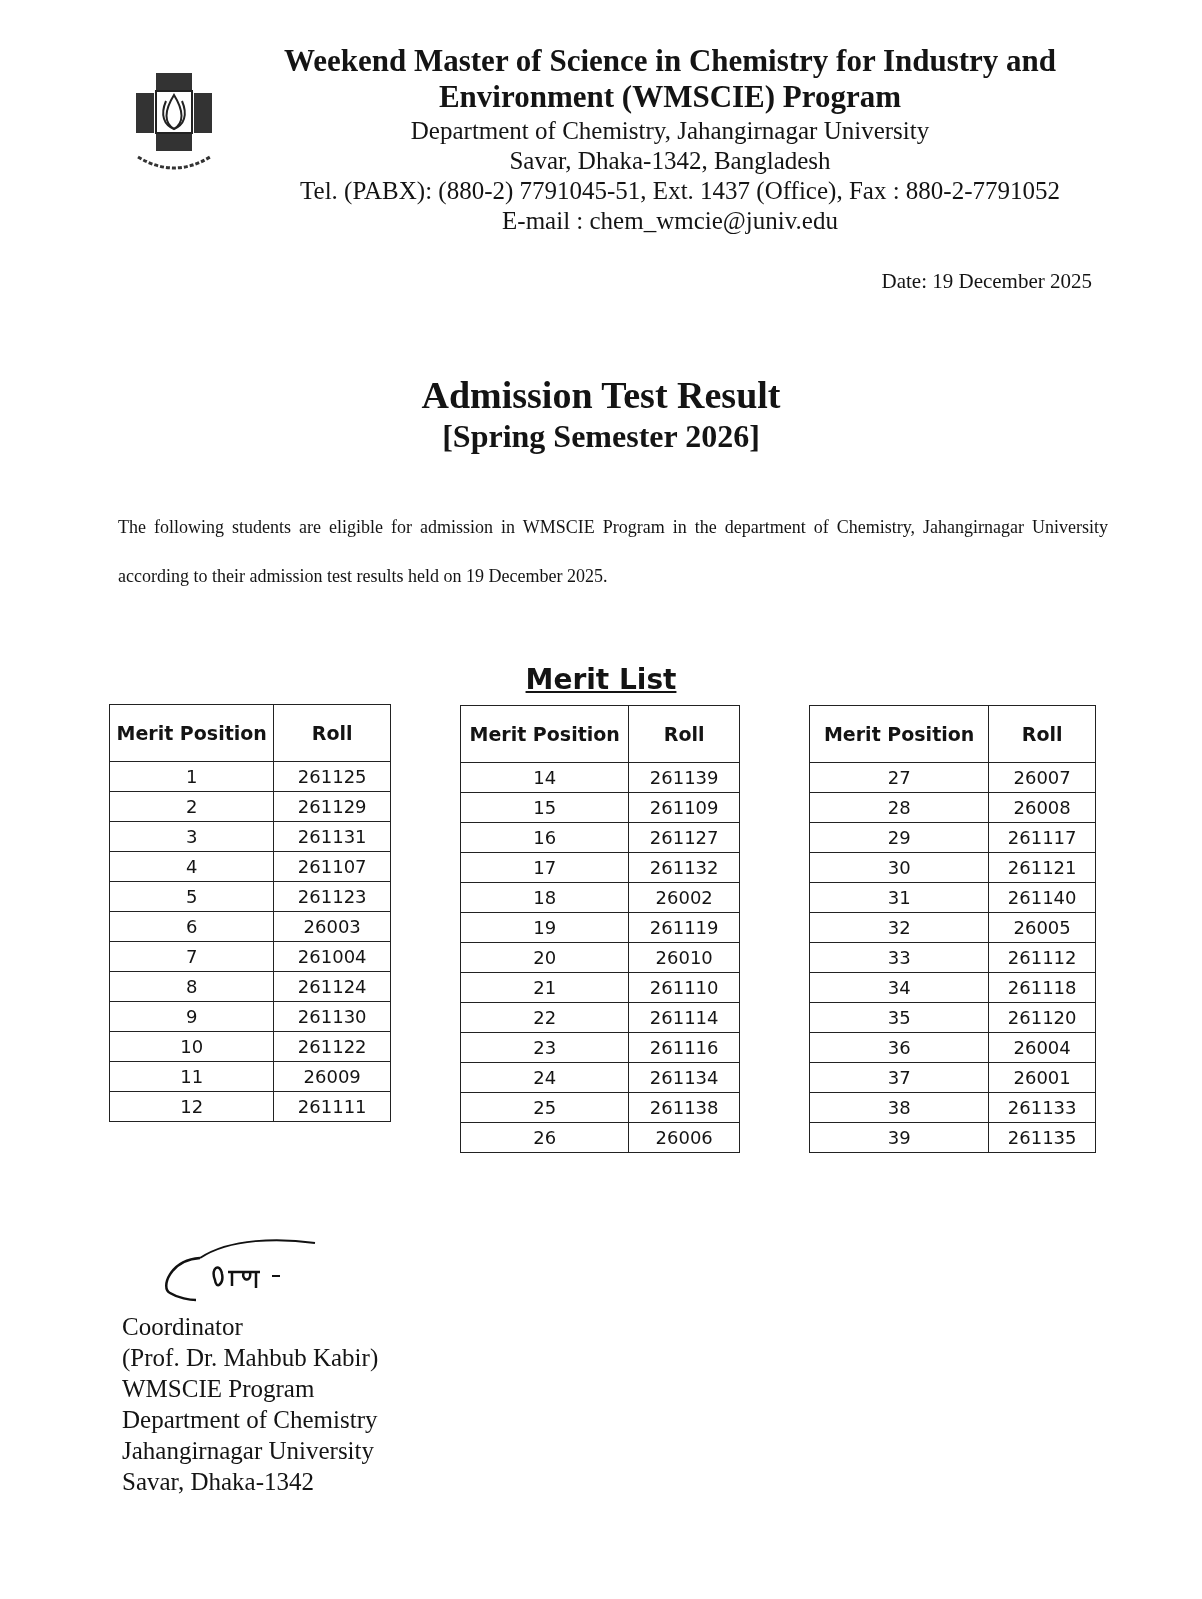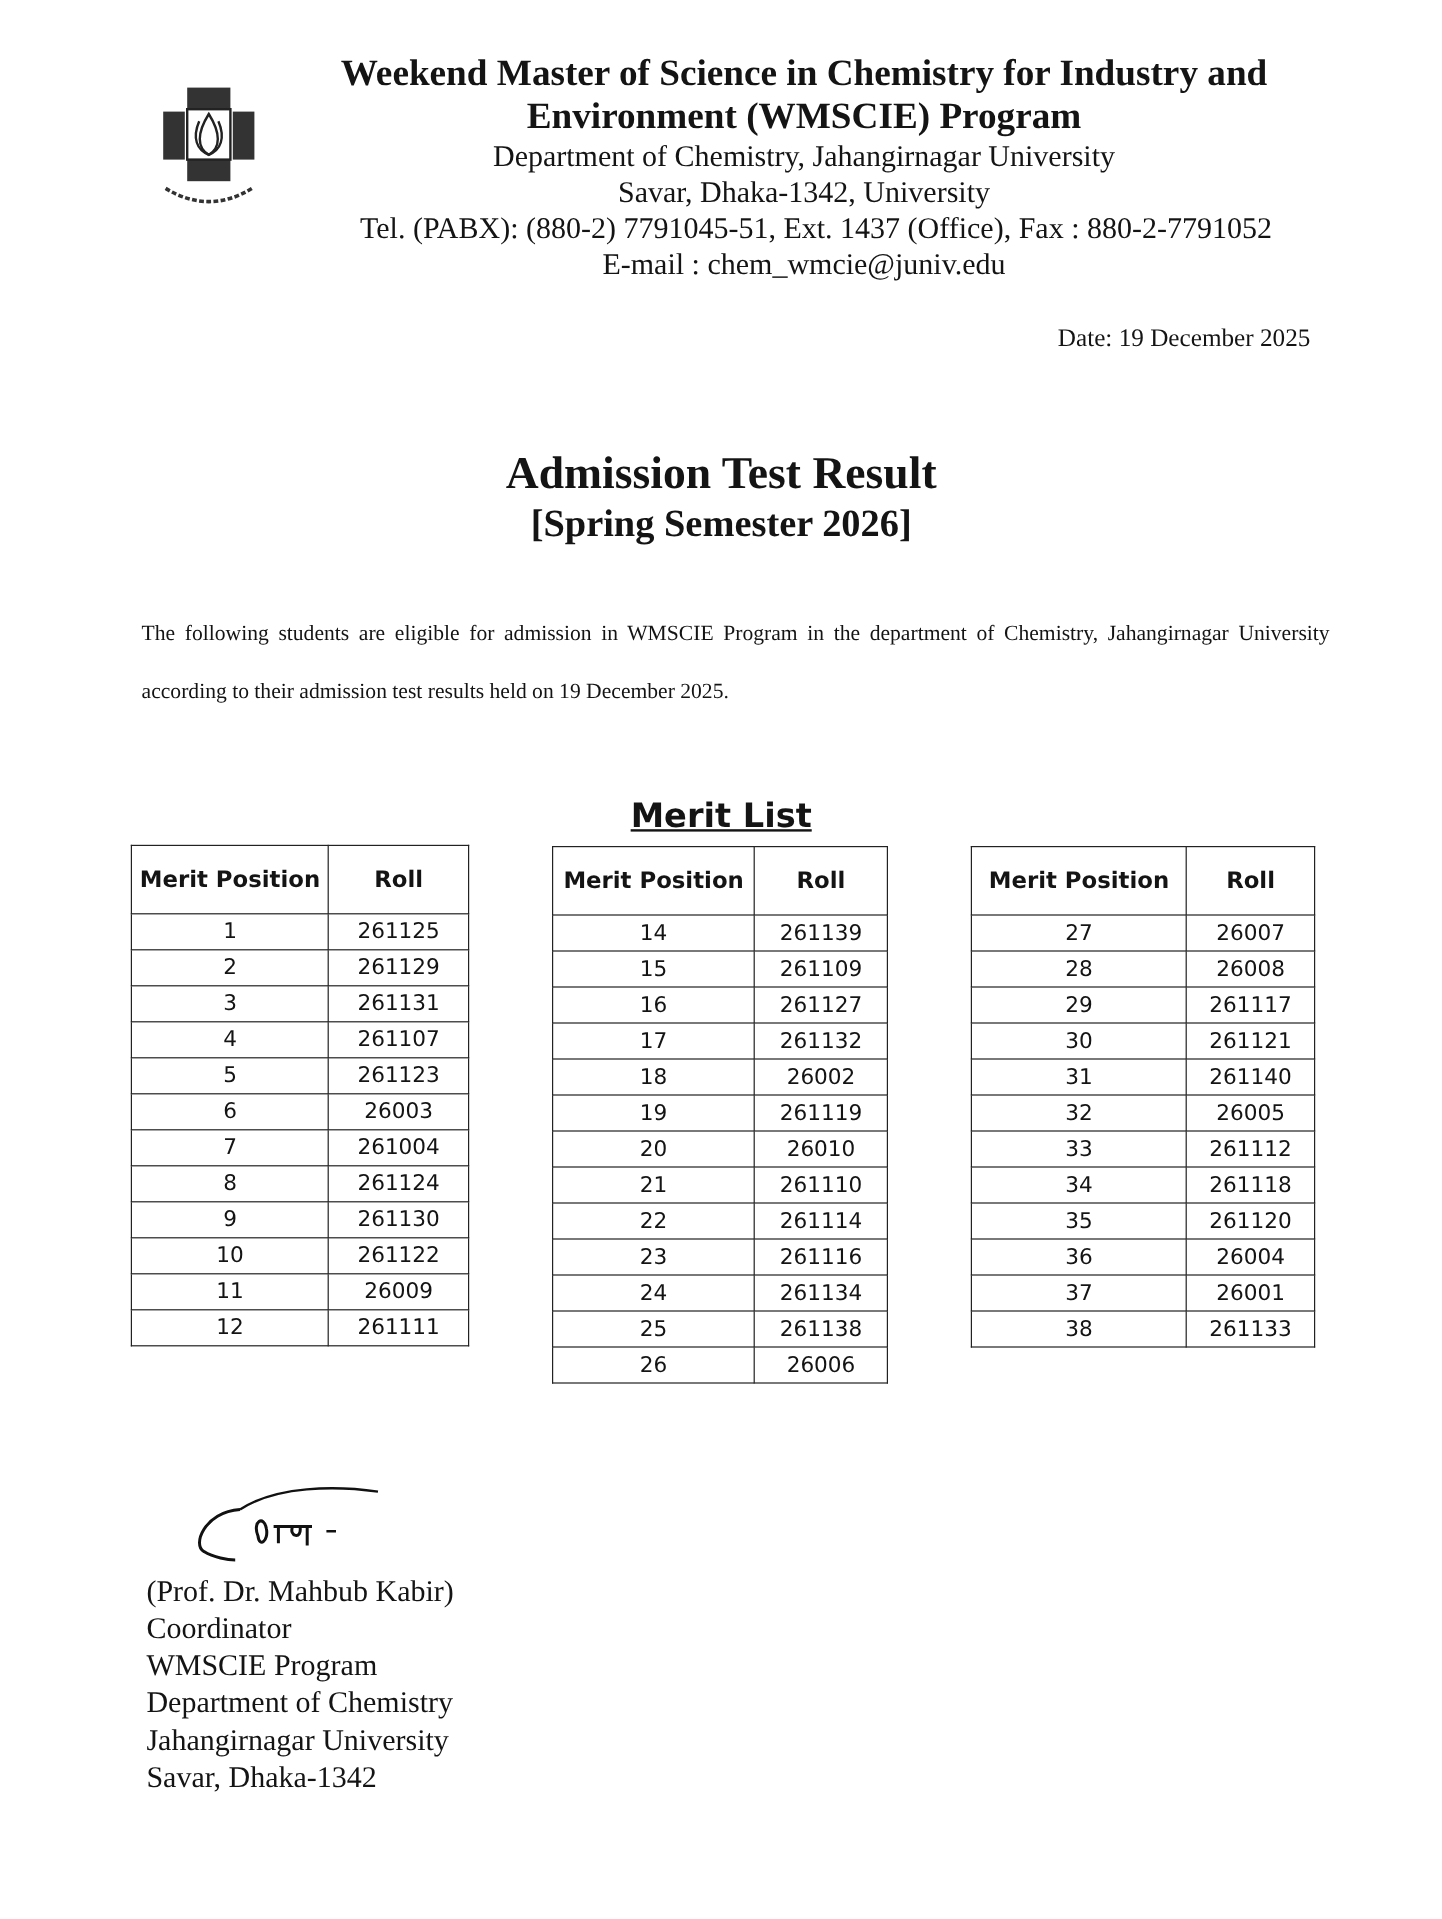--- a/index.html
+++ b/index.html
@@ -38,21 +38,21 @@
     <path d="M54 30 C60 44 56 54 46 58" fill="none" stroke="#222" stroke-width="2"></path>
     <path d="M10 86 Q46 108 82 86" fill="none" stroke="#333" stroke-width="3" stroke-dasharray="4 2"></path>
   </svg>
 </div>
 
 <div class="abs hdr serif h-title">
   <div>Weekend Master of Science in Chemistry for Industry and</div>
   <div>Environment (WMSCIE) Program</div>
 </div>
 <div class="abs hdr serif h-sub" style="top:103px;">Department of Chemistry, Jahangirnagar University</div>
-<div class="abs hdr serif h-sub" style="top:133px;">Savar, Dhaka-1342, University</div>
+<div class="abs hdr serif h-sub" style="top:133px;">Savar, Dhaka-1342, Bangladesh</div>
 <div class="abs hdr serif h-sub" style="top:163px; left:240px;">Tel. (PABX): (880-2) 7791045-51, Ext. 1437 (Office), Fax : 880-2-7791052</div>
 <div class="abs hdr serif h-sub" style="top:193px;">E-mail : chem_wmcie@juniv.edu</div>
 
 <div class="abs serif date">Date: 19 December 2025</div>
 
 <div class="abs serif big-title">Admission Test Result</div>
 <div class="abs serif big-sub">[Spring Semester 2026]</div>
 
 <div class="abs serif para">The following students are eligible for admission in WMSCIE Program in the department of Chemistry, Jahangirnagar University according to their admission test results held on 19 December 2025.</div>
 
@@ -240,33 +240,37 @@
         <td>36</td>
         <td>26004</td>
       </tr>
       <tr>
         <td>37</td>
         <td>26001</td>
       </tr>
       <tr>
         <td>38</td>
         <td>261133</td>
+      </tr>
+      <tr>
+        <td>39</td>
+        <td>261135</td>
       </tr>
     </tbody>
 </table>
 
 <div class="abs sig">
   <svg width="170" height="70" viewBox="0 0 170 70">
     <path d="M40 20 C10 22 0 50 10 55 C18 60 30 62 36 62" fill="none" stroke="#111" stroke-width="2.5"></path>
     <path d="M40 20 C70 0 120 0 155 5" fill="none" stroke="#111" stroke-width="2"></path>
     <path d="M55 42 C50 30 60 24 62 36 C64 46 56 52 55 42 Z M68 34 L100 34 M72 34 L72 48 M84 34 C80 42 92 46 90 34 M96 34 L96 50" fill="none" stroke="#111" stroke-width="2.5"></path>
     <path d="M112 38 L120 38" stroke="#111" stroke-width="2"></path>
   </svg>
 </div>
 
 <div class="abs serif signer">
+  <div>Coordinator</div>
   <div>(Prof. Dr. Mahbub Kabir)</div>
-  <div>Coordinator</div>
   <div>WMSCIE Program</div>
   <div>Department of Chemistry</div>
   <div>Jahangirnagar University</div>
   <div>Savar, Dhaka-1342</div>
 </div>
 
 </body></html>

